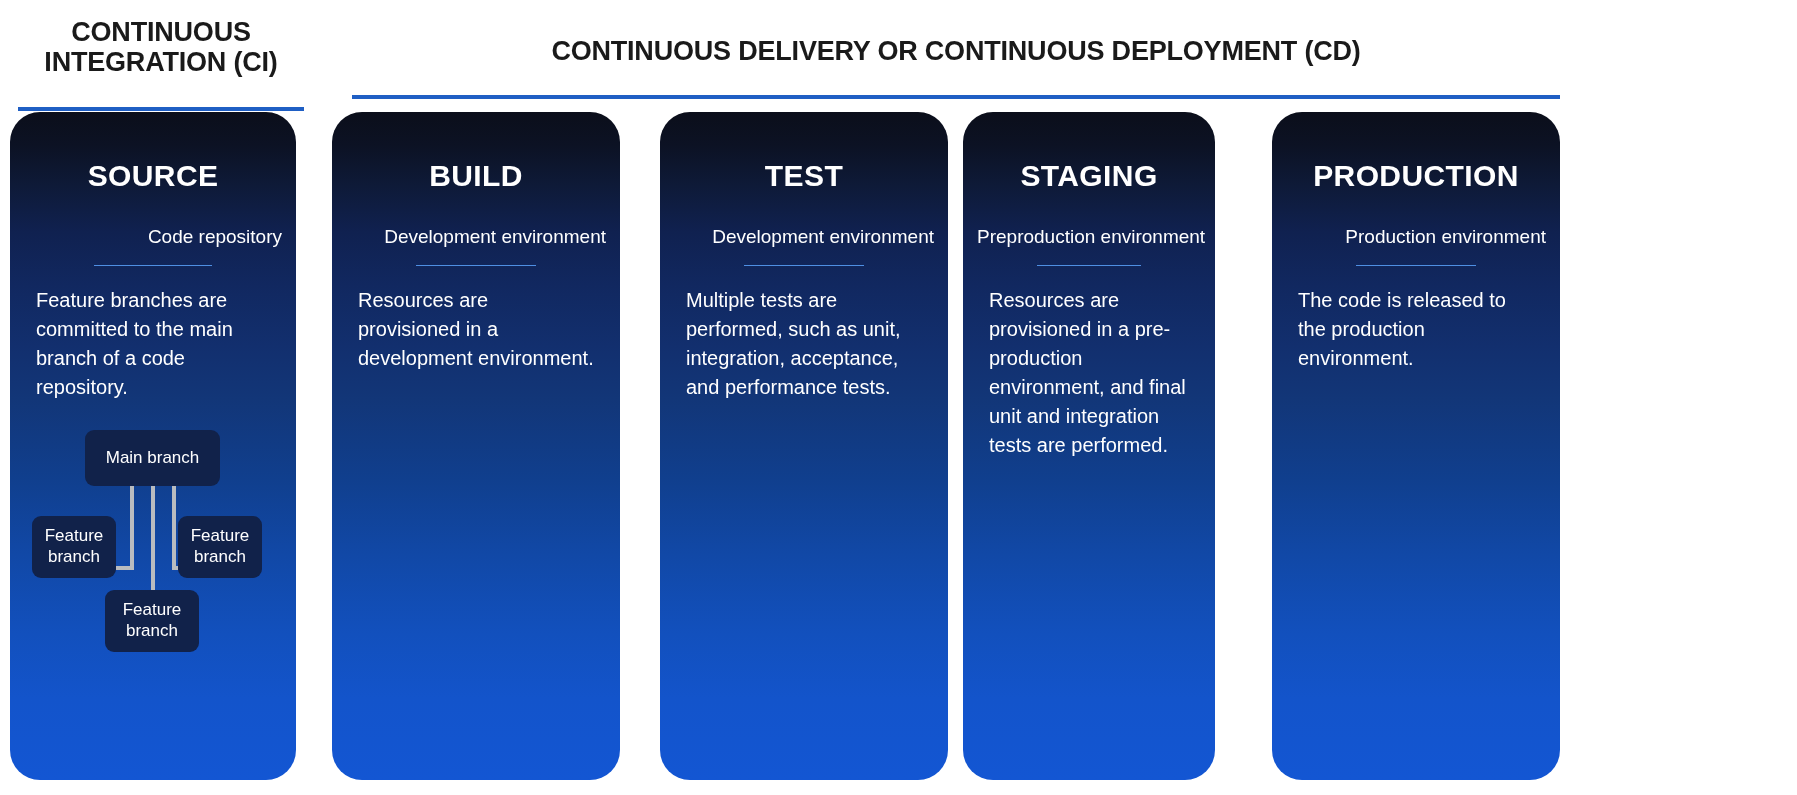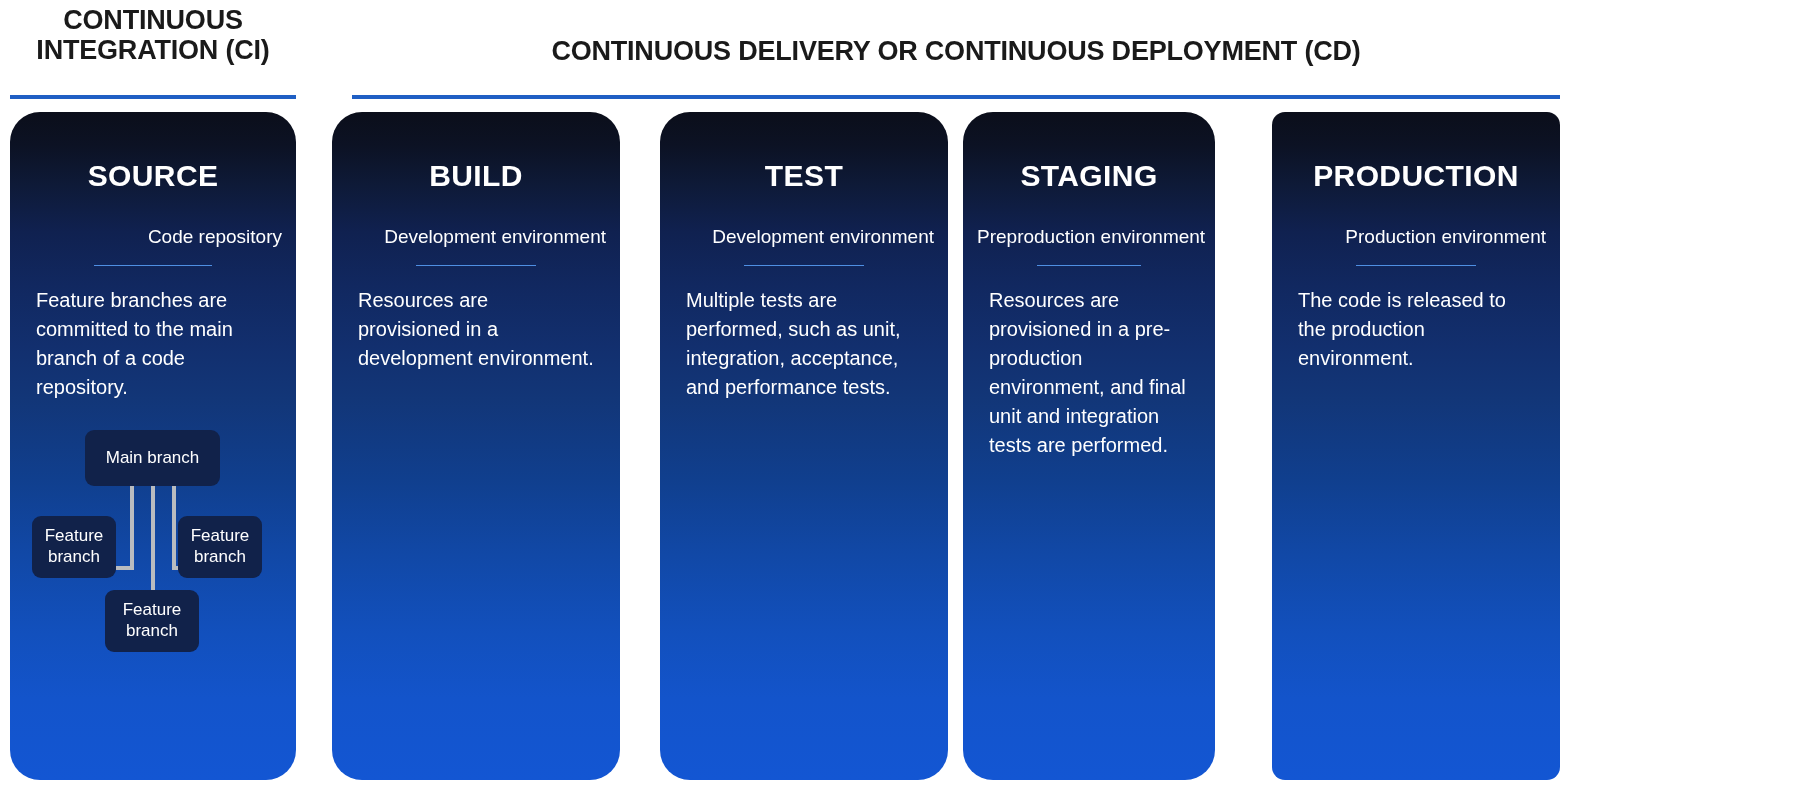--- a/index.html
+++ b/index.html
@@ -14,21 +14,21 @@
     overflow: hidden;
     position: relative;
   }
 
   
   .header-band {
     position: absolute;
     top: 0;
     height: 112px;
   }
-  .header-ci { left: 10px; width: 286px; }
+  .header-ci { left: 18px; width: 286px; margin-top: 12px; }
   .header-cd { left: 352px; width: 1208px; }
 
   .header-title {
     color: #1a1a1a;
     font-weight: bold;
     text-align: center;
     line-height: 1.12;
     letter-spacing: -0.2px;
     font-family: "Liberation Sans", sans-serif;
   }
@@ -101,21 +101,21 @@
       #1148a6 66%,
       #1250bd 78%,
       #1354cb 88%,
       #1356d3 100%);
   }
 
   .card-source      { left: 10px;   width: 286px; }
   .card-build       { left: 332px;  width: 288px; }
   .card-test        { left: 660px;  width: 288px; }
   .card-staging     { left: 963px;  width: 252px; }
-  .card-production  { left: 1272px; width: 288px; border-radius: 13px; }
+  .card-production  { left: 1272px; width: 288px; }
 
   .card-title {
     text-align: center;
     font-size: 30px;
     font-weight: bold;
     letter-spacing: 0.4px;
     margin-top: 47px;
     color: #ffffff;
   }
   .card-subtitle {

